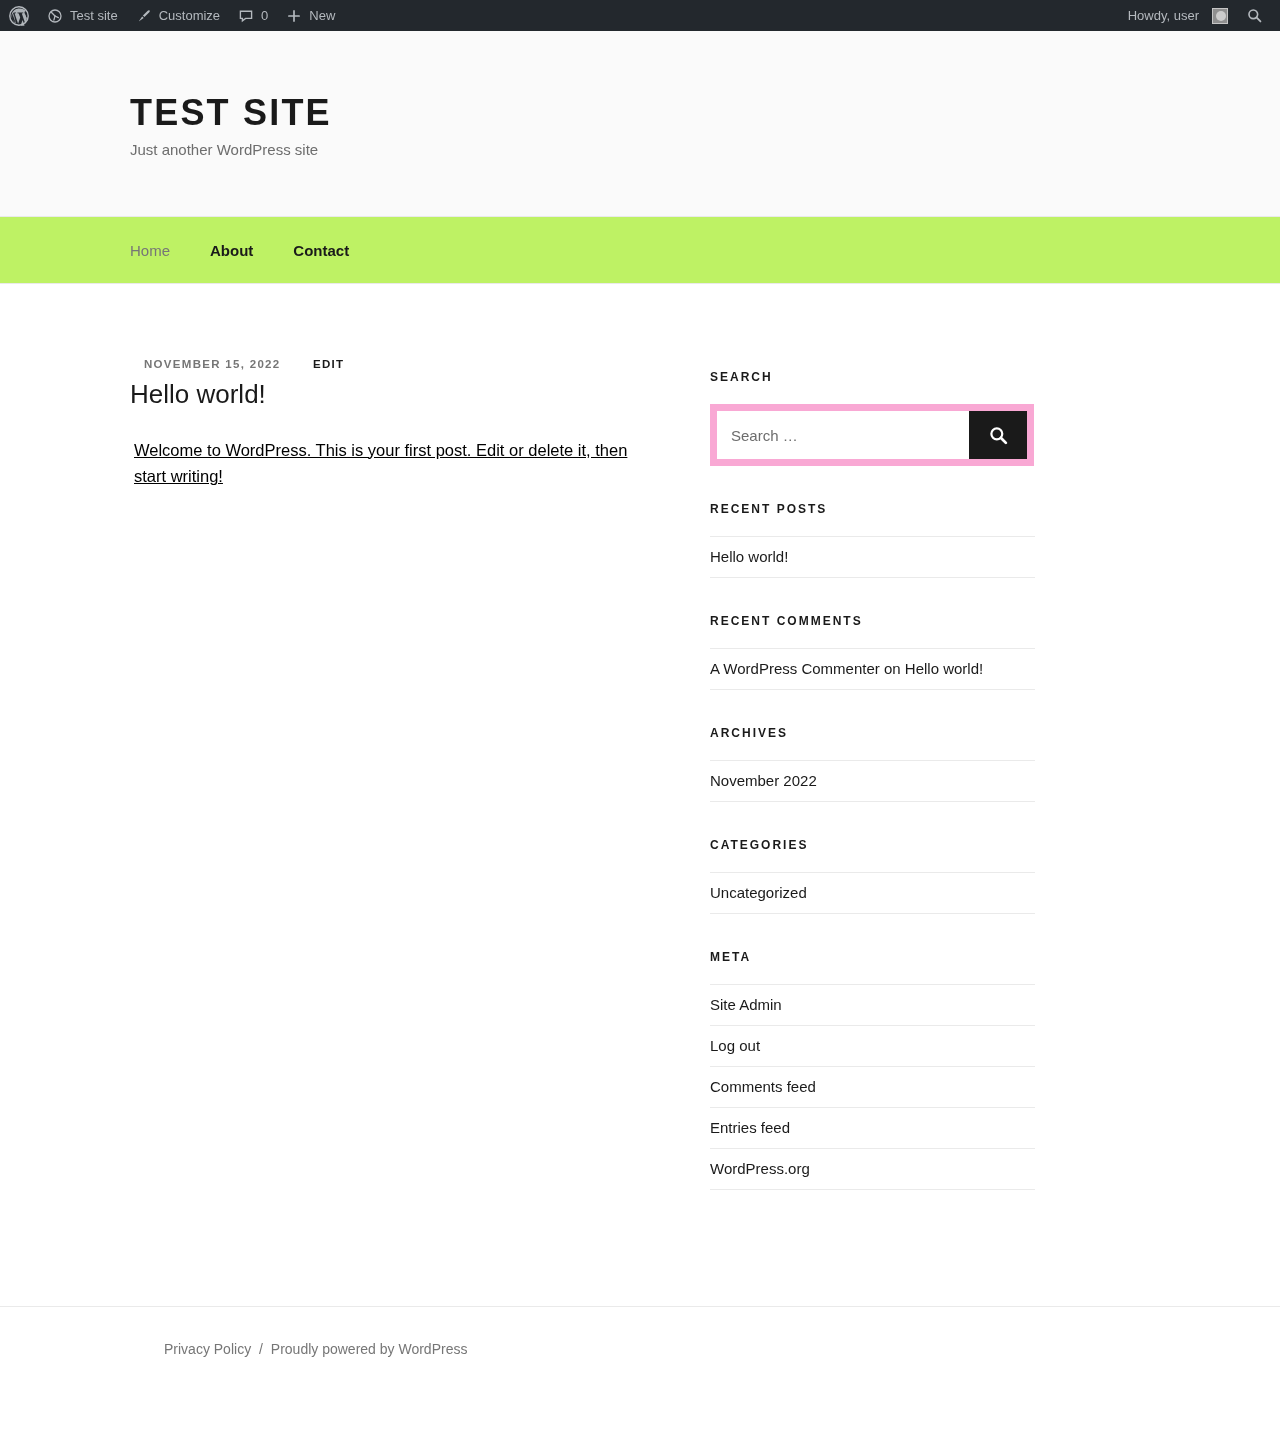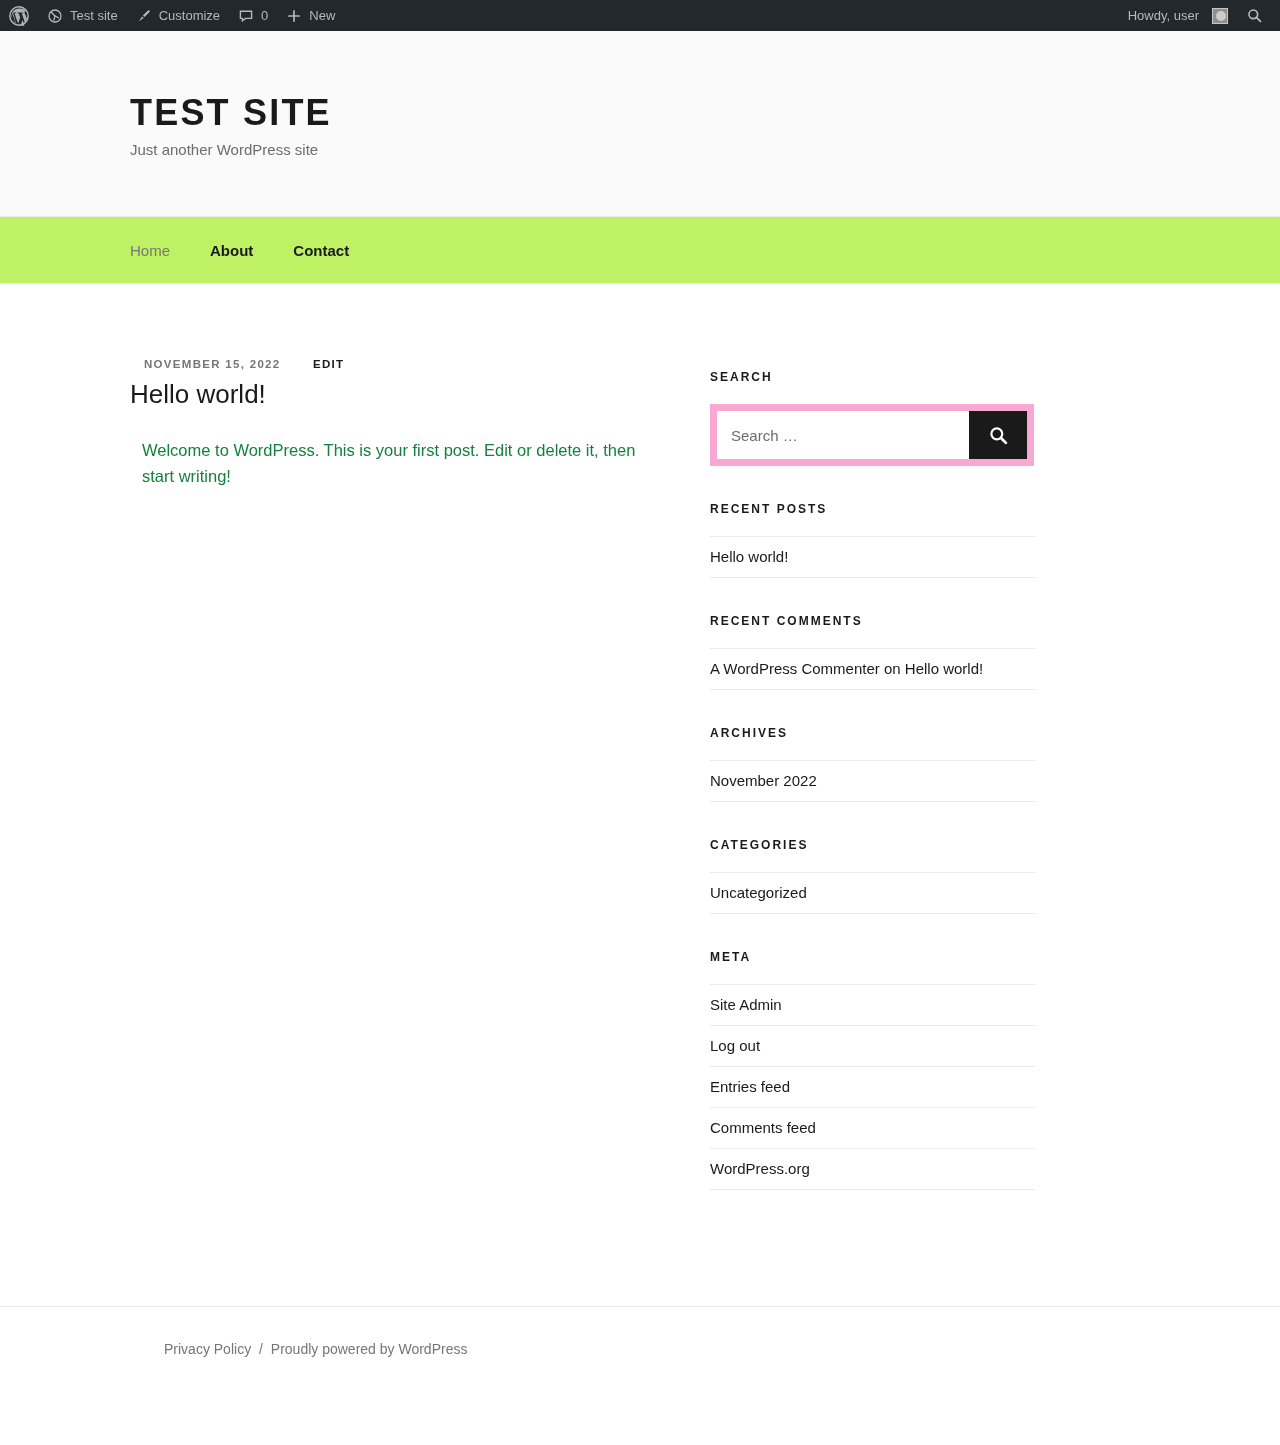--- a/index.html
+++ b/index.html
@@ -133,23 +133,24 @@
   .entry-title {
     font-size: 26px;
     font-weight: normal;
     margin: 8px 0 26px 0;
     color: #1a1a1a;
     line-height: 1.25;
   }
   .entry-content p {
     font-size: 16.5px;
     line-height: 1.62;
-    color: #15803d;
-    margin: 12px;
+    color: #000000;
+    margin: 4px;
     max-width: 500px;
+    text-decoration: underline;
   }
 
   
   .widget { margin-bottom: 36px; }
   .widget-title {
     font-size: 12px;
     font-weight: bold;
     letter-spacing: 2px;
     text-transform: uppercase;
     color: #1a1a1a;
@@ -365,24 +366,24 @@
     <section class="widget">
       <h3 class="widget-title">Meta</h3>
       <ul>
         <li>
           <a>Site Admin</a>
         </li>
         <li>
           <a>Log out</a>
         </li>
         <li>
+          <a>Comments feed</a>
+        </li>
+        <li>
           <a>Entries feed</a>
-        </li>
-        <li>
-          <a>Comments feed</a>
         </li>
         <li>
           <a>WordPress.org</a>
         </li>
       </ul>
     </section>
 
   </aside>
 </div>
 

